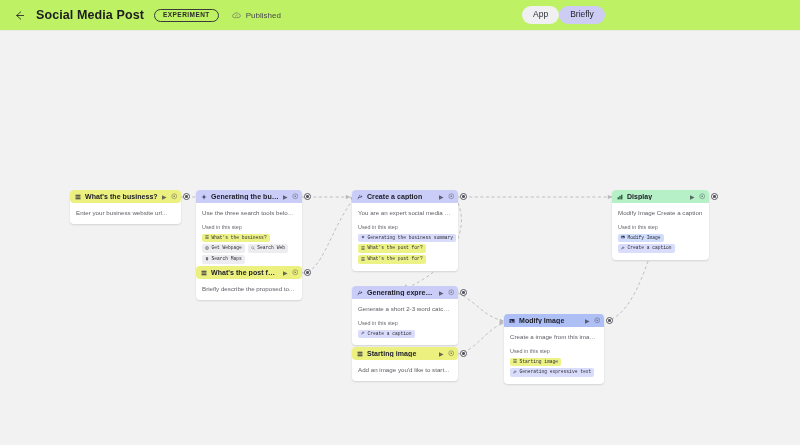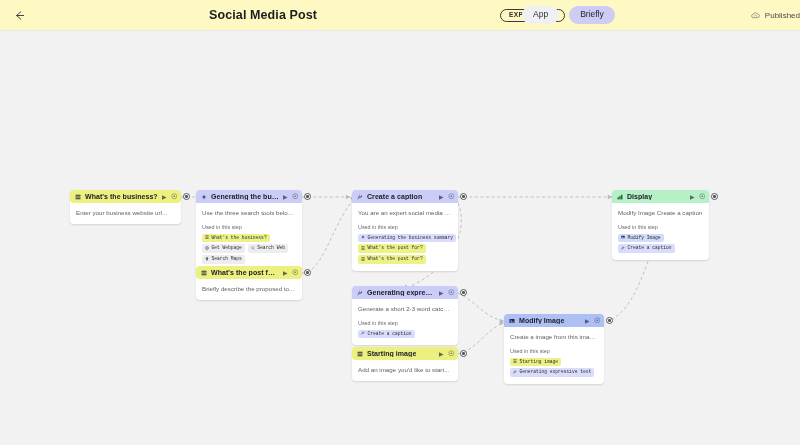--- a/index.html
+++ b/index.html
@@ -7,24 +7,23 @@
     width: 800px; height: 445px;
     background: #ffffff;
     font-family: "Liberation Sans", sans-serif;
     overflow: hidden;
   }
 
   
   .topbar {
     position: absolute; left: 0; top: 0;
     width: 800px; height: 31px;
-    background: #fef9c3;
+    background: #bef264;
     display: flex; align-items: center;
     border-bottom: 1px solid #e8e8e8;
-    justify-content: space-between;
   }
   .back-btn {
     width: 22px; height: 22px; margin-left: 8px;
     display: flex; align-items: center; justify-content: center;
     color: #2b2b2b; cursor: pointer;
   }
   .doc-title {
     margin-left: 6px;
     font-size: 12.5px; font-weight: bold; color: #1d1d1f;
     letter-spacing: .1px;
@@ -38,21 +37,21 @@
     line-height: 1; cursor: pointer;
   }
   .published-wrap {
     margin-left: 12px; display: flex; align-items: center; gap: 4px;
     color: #5d5d63;
   }
   .published-label { font-size: 8px; color: #4a4a4f; }
 
   .seg-control {
     position: absolute; left: 522px; top: 6px;
-    display: flex; gap: 10px;
+    display: flex; gap: 0;
   }
   .seg {
     border-radius: 10px; padding: 4px 11px 5px 11px;
     font-size: 8.5px; color: #30303a; cursor: pointer;
     line-height: 1; background: #f0f0f2;
   }
   .seg.active { background: #ccccf5; color: #23232e; }
 
   
   .canvas {

